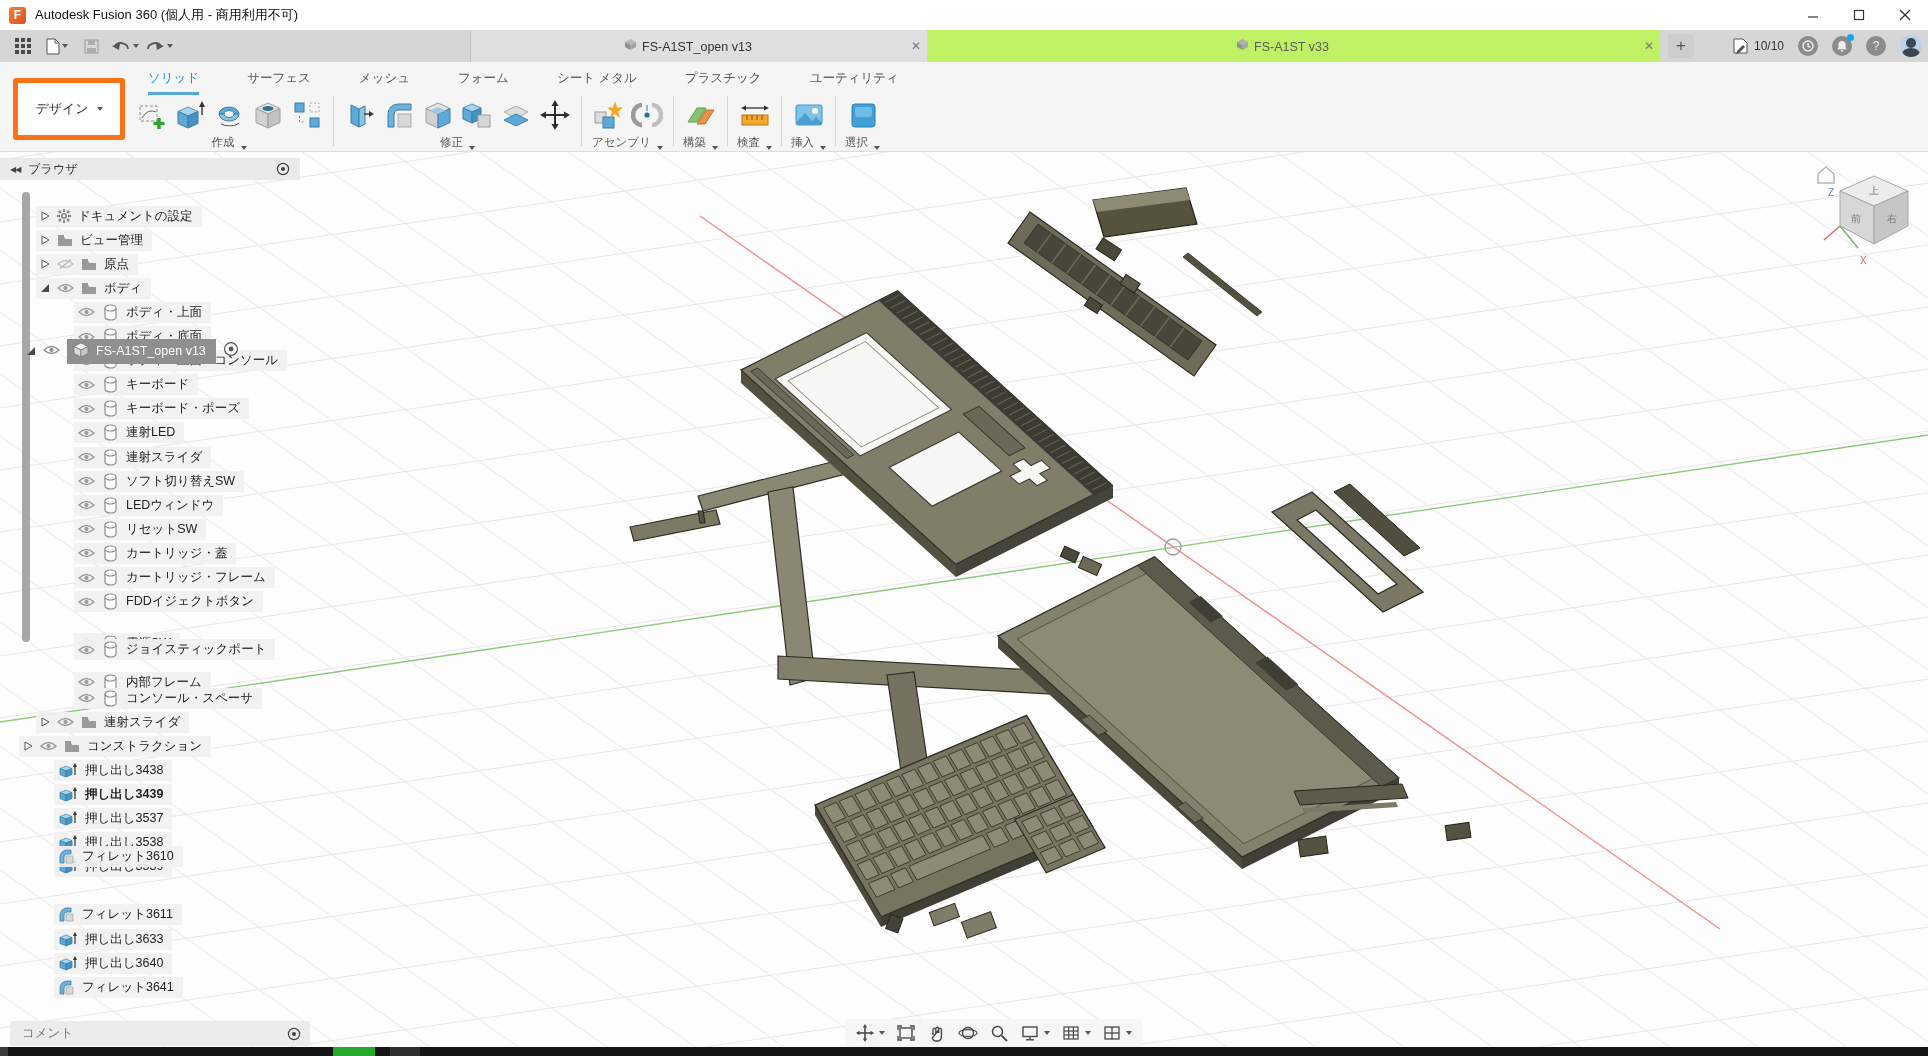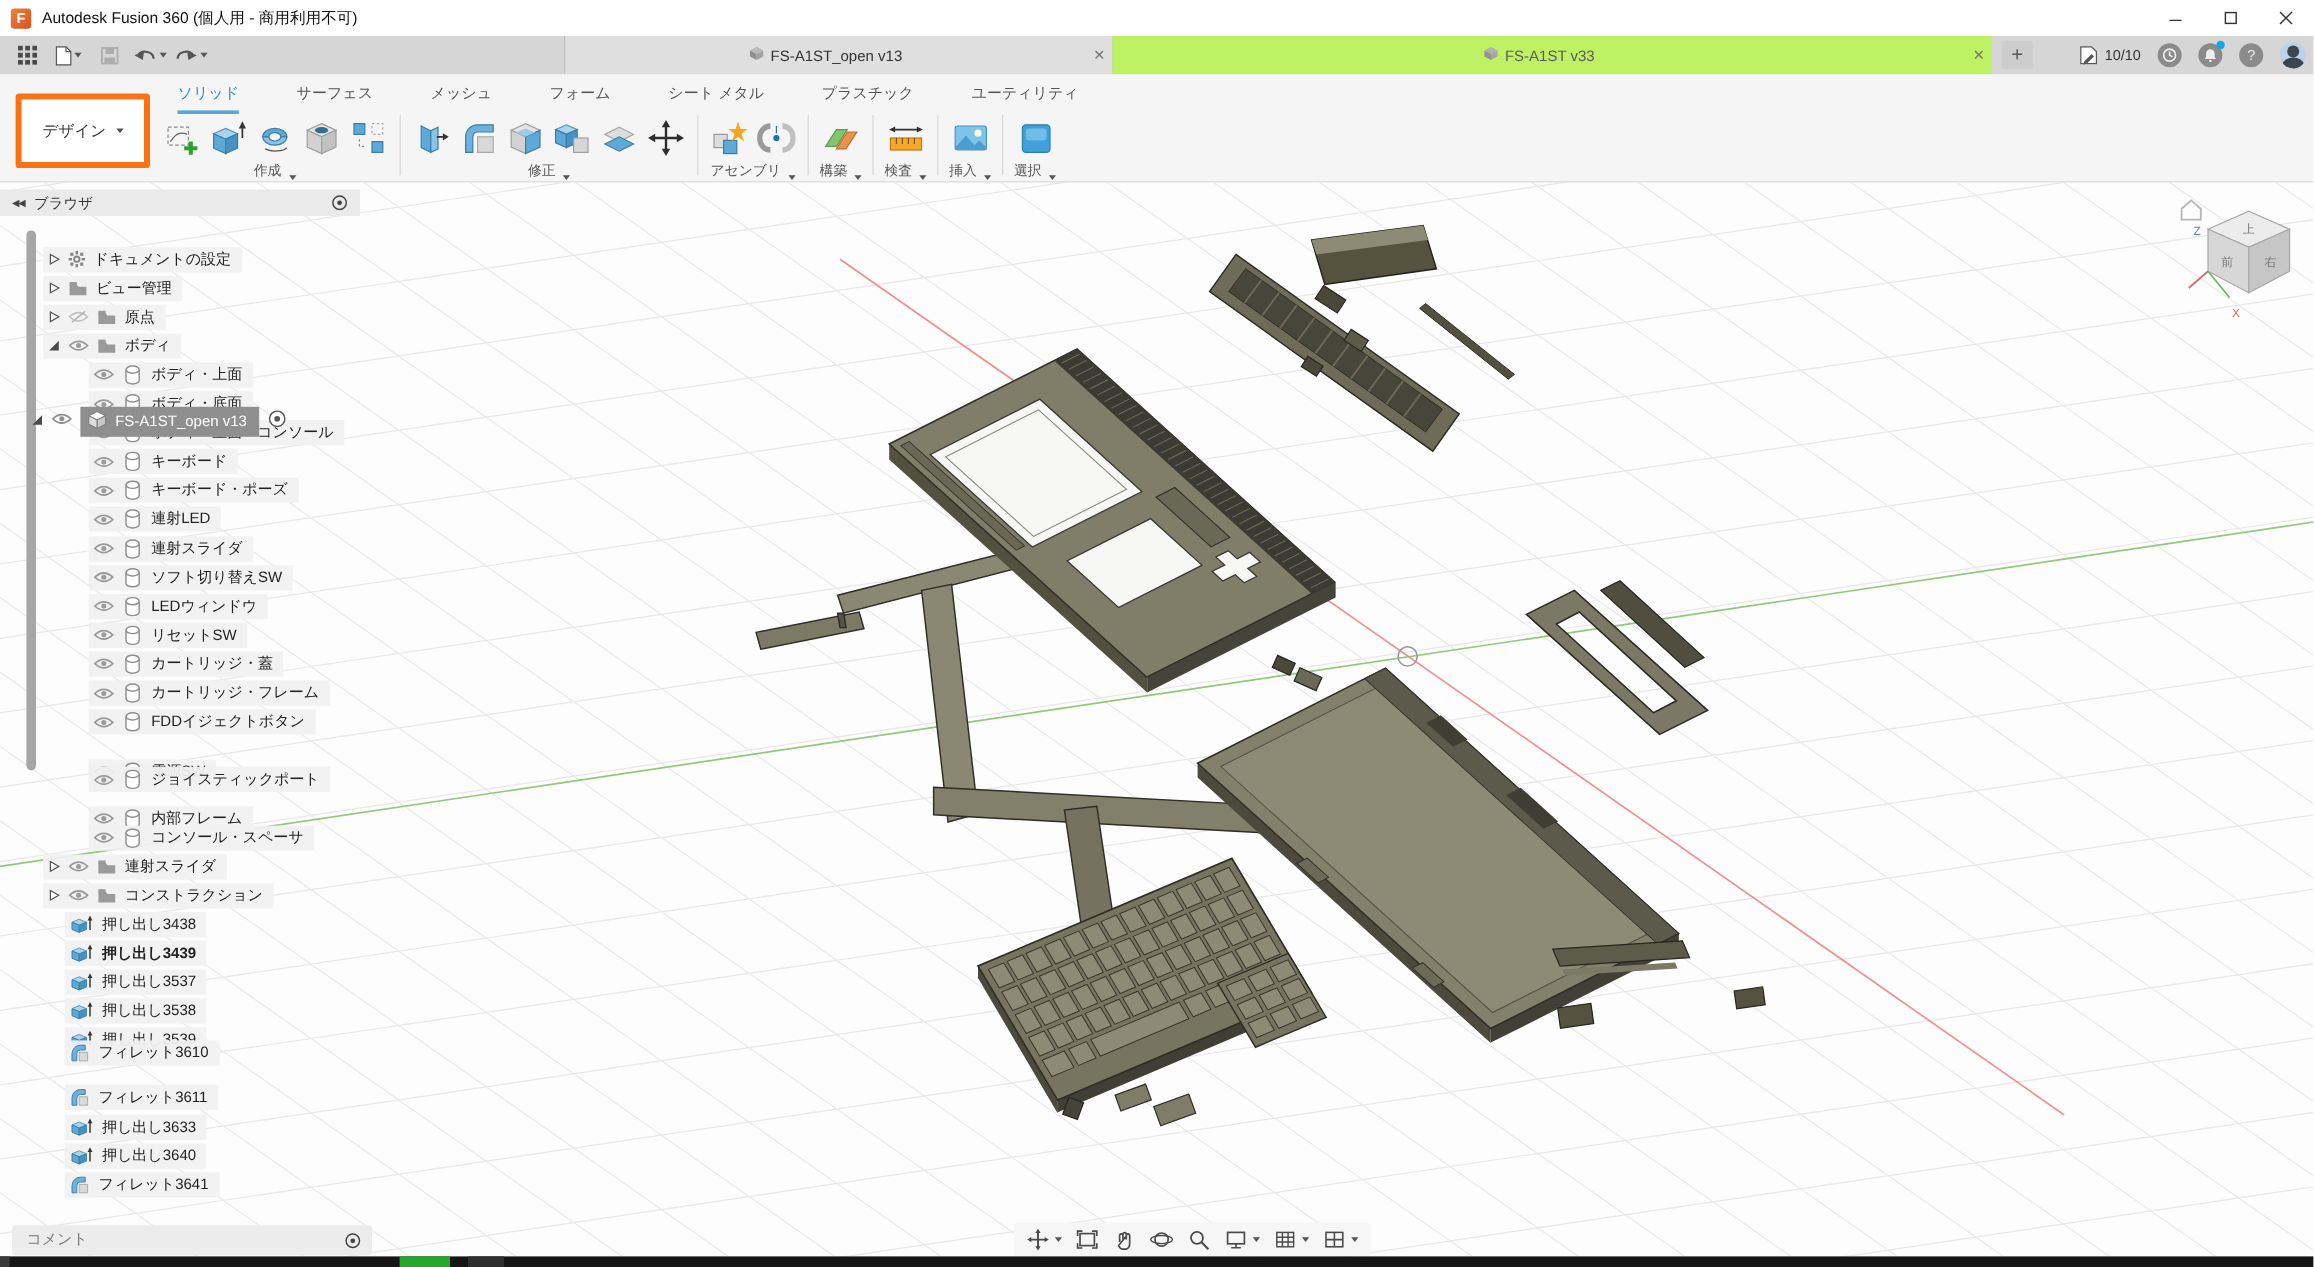--- a/index.html
+++ b/index.html
@@ -1117,21 +1117,21 @@
           </span>
           <span>
             <svg width="16" height="13">
               <path d="M1,3 h6 l1.5,2 h6.5 v7 h-14 z" fill="#9a9a9a"></path>
               <rect x="1" y="1" width="6" height="3" fill="#9a9a9a"></rect>
             </svg>
           </span>
           <span>連射スライダ</span>
         </span>
       </div>
-      <div class="trow" style="top: 577.2px; left: 36px;">
+      <div class="trow" style="top: 577.2px; left: 19px;">
         <span class="pill">
           <span>
             <svg width="10" height="10">
               <polygon points="2,1 9,5 2,9" fill="#fdfdfd" stroke="#555" stroke-width="1"></polygon>
             </svg>
           </span>
           <span>
             <svg width="17" height="12">
               <path d="M1,6 Q8.5,-1 16,6 Q8.5,13 1,6 z" fill="none" stroke="#9a9a9a" stroke-width="1.4"></path>
               <circle cx="8.5" cy="6" r="2.1" fill="#9a9a9a"></circle>
@@ -1209,21 +1209,21 @@
               <polygon points="8,4 14,6.5 8,9 2,6.5" fill="#a8d4ec" stroke="#5b97bd" stroke-width="0.8"></polygon>
               <polygon points="2,6.5 8,9 8,15 2,12.5" fill="#5da9d8" stroke="#3a7ea8" stroke-width="0.8"></polygon>
               <polygon points="14,6.5 8,9 8,15 14,12.5" fill="#4892c2" stroke="#3a7ea8" stroke-width="0.8"></polygon>
               <line x1="17" y1="13" x2="17" y2="3" stroke="#333" stroke-width="1.2"></line>
               <polygon points="17,1 15,5 19,5" fill="#333"></polygon>
             </svg>
           </span>
           <span>押し出し3539</span>
         </span>
       </div>
-      <div class="trow" style="top: 708px; left: 54px;">
+      <div class="trow" style="top: 687px; left: 54px;">
         <span class="pill">
           <span>
             <svg width="17" height="17">
               <path d="M2,15 L2,9 A7,7 0 0 1 9,2 L13,2 L13,6 L9,6 A3,3 0 0 0 6,9 L6,15 Z" fill="#6fb1dd" stroke="#3a7ea8" stroke-width="0.8"></path>
               <polygon points="8,8 15,8 15,15 8,15" fill="#d9d9d9" stroke="#a8a8a8" stroke-width="0.8"></polygon>
             </svg>
           </span>
           <span>フィレット3610</span>
         </span>
       </div>

